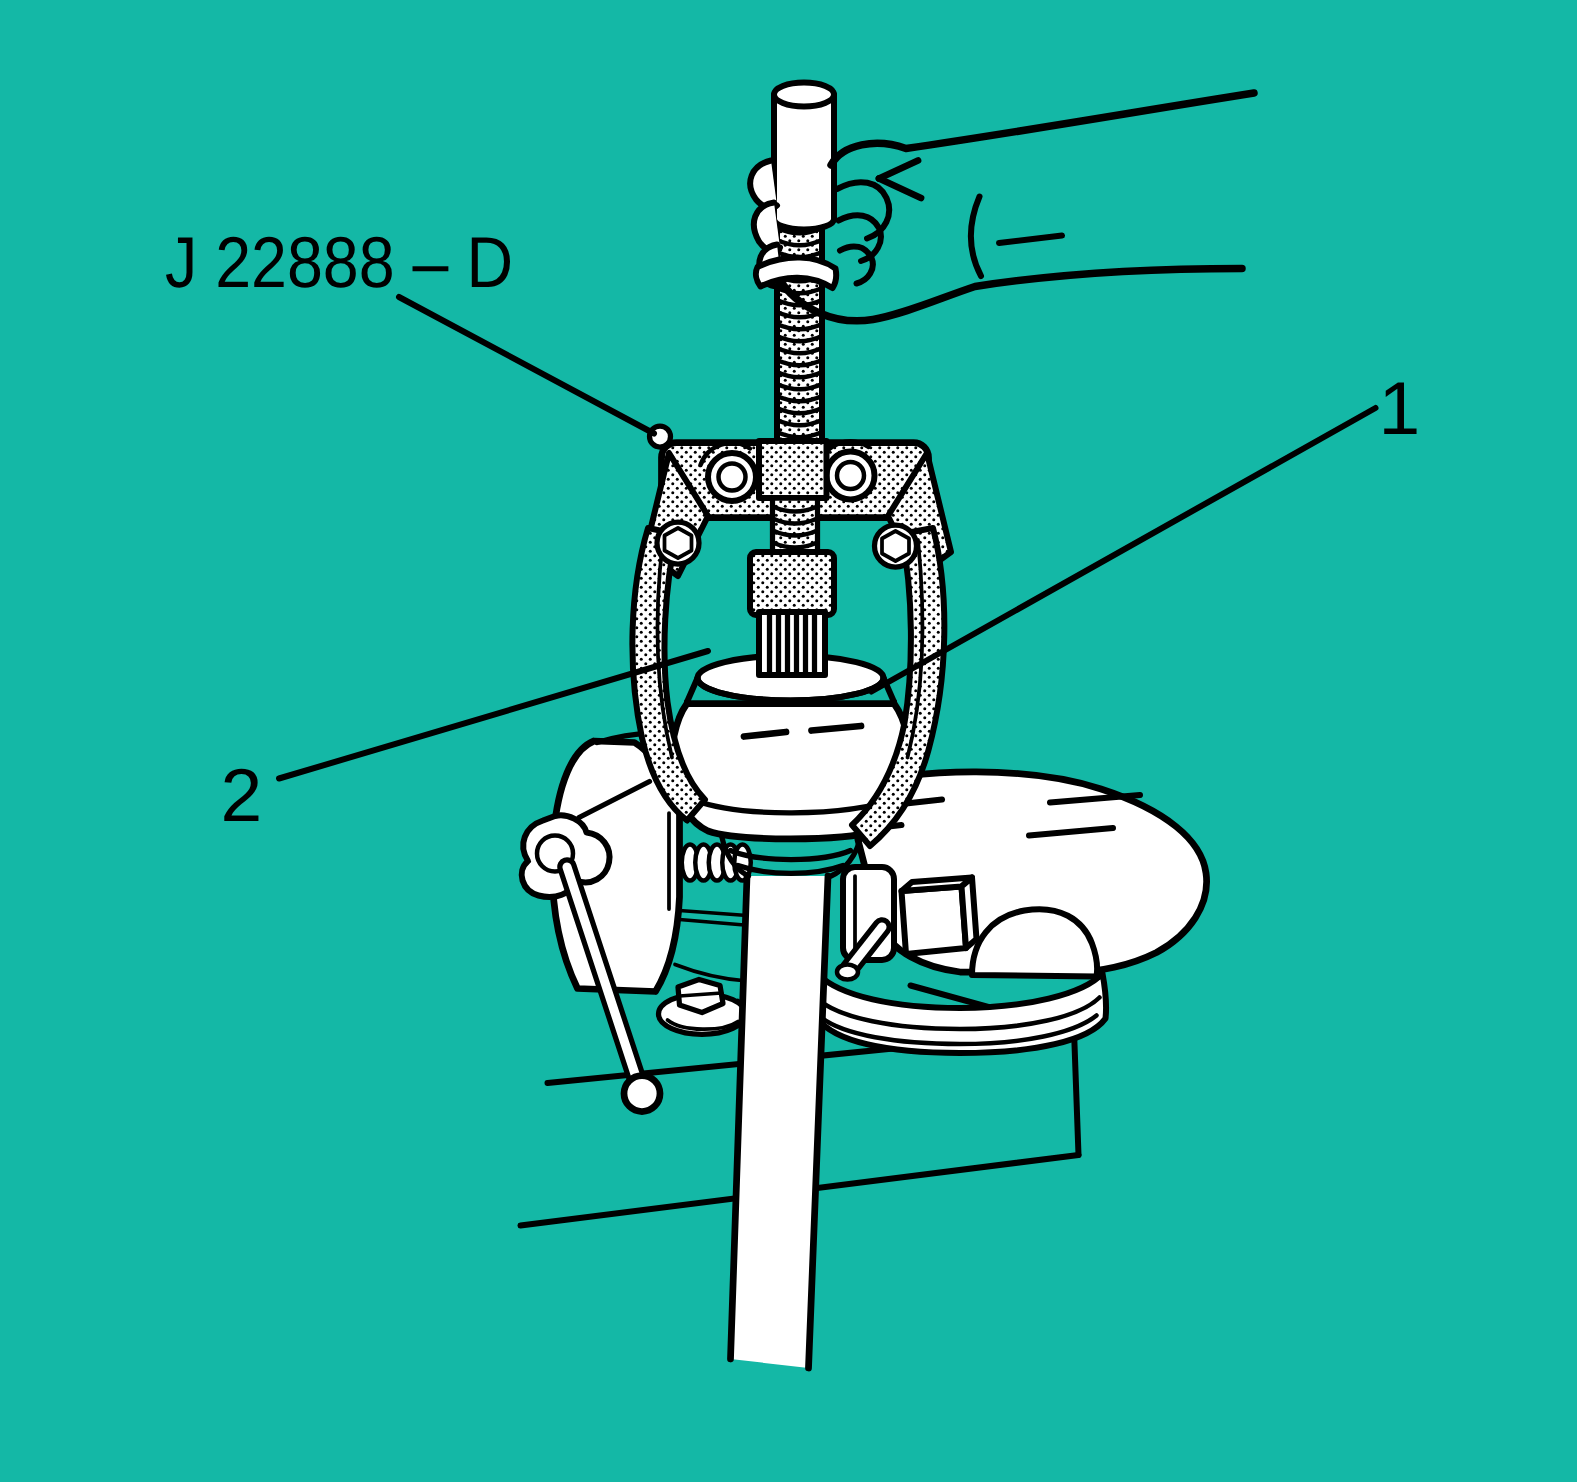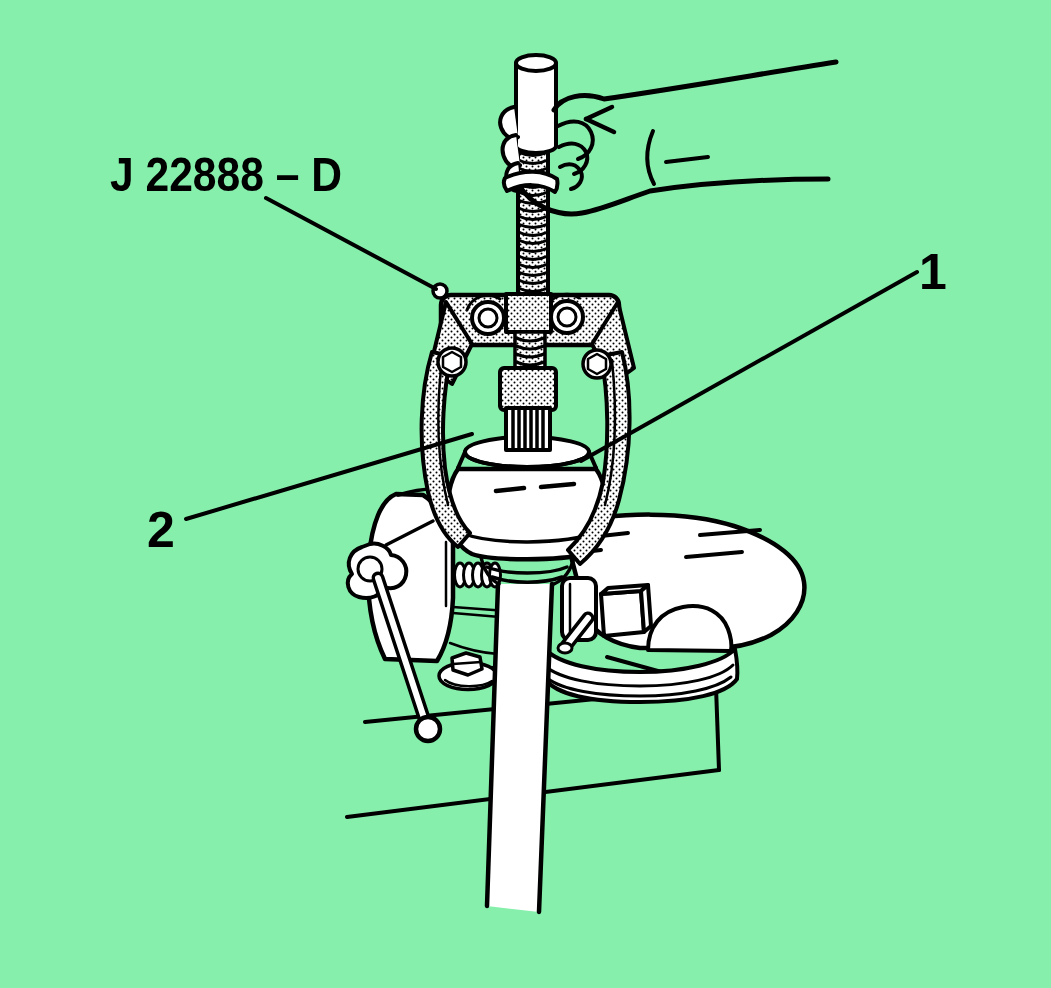--- a/index.html
+++ b/index.html
@@ -1,17 +1,17 @@
 <!DOCTYPE html>
 <html><head>
 <meta charset="utf-8">
 <style>
   html,body{margin:0;padding:0;background:#ffffff;}
-  .stage{position:relative;width:1051px;height:988px;background:#86efac;overflow:hidden;
-         font-family:"Liberation Sans", sans-serif;font-weight:bold;}
+  .stage{position:relative;width:1051px;height:988px;background:#14b8a6;overflow:hidden;
+         font-family:"Liberation Sans", sans-serif;}
   svg{display:block;}
   text{font-family:"Liberation Sans", sans-serif;fill:#000;}
 </style>
 </head>
 <body>
 
 <div class="stage">
 <svg viewBox="0 0 1051 988" width="1051" height="988" stroke-linecap="round" stroke-linejoin="round">
   <defs>
     <pattern id="stip" width="6" height="6" patternUnits="userSpaceOnUse">

